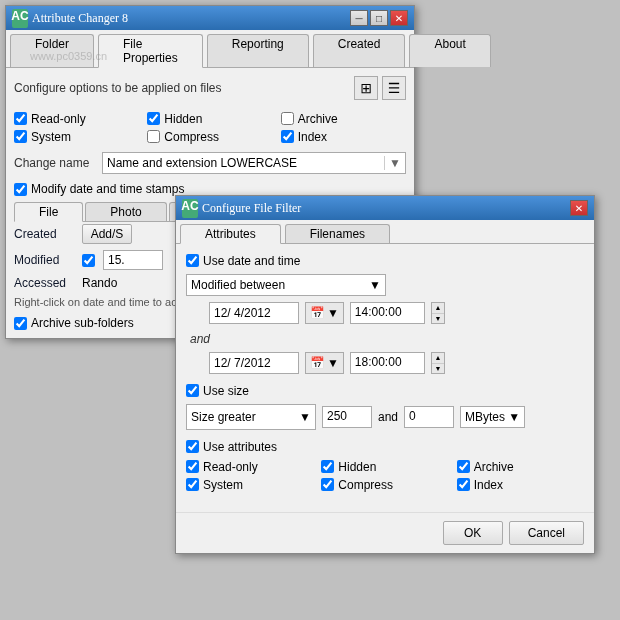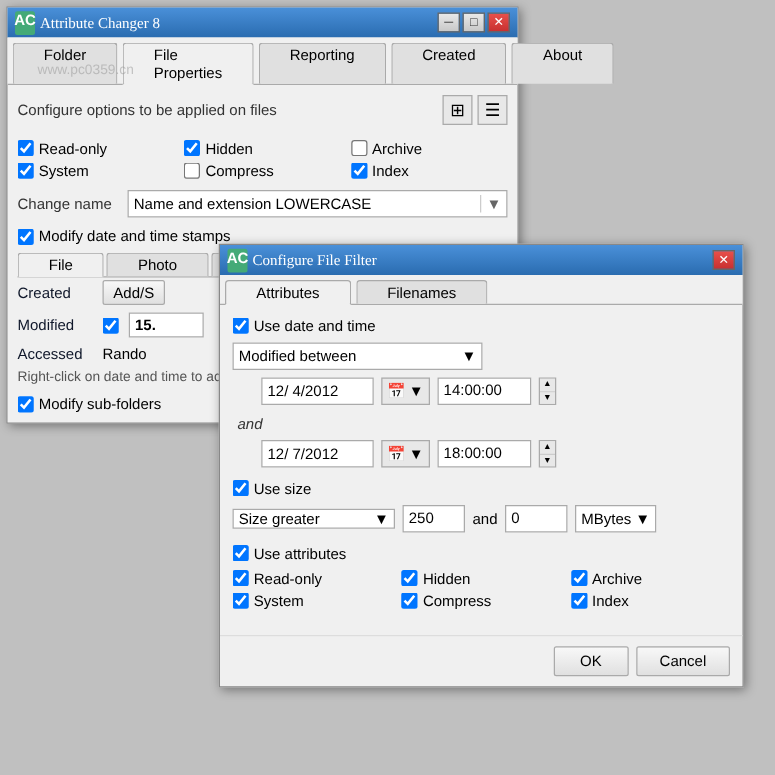--- a/index.html
+++ b/index.html
@@ -261,21 +261,21 @@
       display: flex;
       align-items: center;
       gap: 6px;
       margin-bottom: 6px;
     }
 
     .size-dropdown {
       border: 1px solid #aaa;
       background: white;
       padding: 2px 4px;
-      height: 16px;
+      height: 26px;
       width: 130px;
       display: flex;
       align-items: center;
       justify-content: space-between;
       cursor: pointer;
     }
 
     .size-input {
       border: 1px solid #aaa;
       background: white;
@@ -488,32 +488,32 @@
     <div>
       <div class="field-row">
         <span class="field-label">Created</span>
         <button class="ok-btn" style="min-width:50px;padding:2px 6px;">
           <span>Add/S</span>
         </button>
       </div>
       <div class="field-row">
         <span class="field-label">Modified</span>
         <input type="checkbox" checked="" style="">
-        <span class="field-input" style="min-width:60px;font-weight:bold;">15.</span>
+        <span class="field-input" style="min-width:60px;">15.</span>
       </div>
       <div class="field-row">
         <span class="field-label">Accessed</span>
         <span>Rando</span>
       </div>
       <div style="color:#555; margin: 4px 0; font-size:11px;">Right-click on date and time to access menu.</div>
     </div>
 
     <div class="include-row">
       <input type="checkbox" checked="" style="">
-      <label>Modify sub-folders</label>
+      <label>Archive sub-folders</label>
     </div>
   </div>
 </div>
 
 <div class="window filter-window">
   <div class="title-bar">
     <div style="display:flex;align-items:center;">
       <div class="title-bar-icon">
         <span>AC</span>
       </div>

